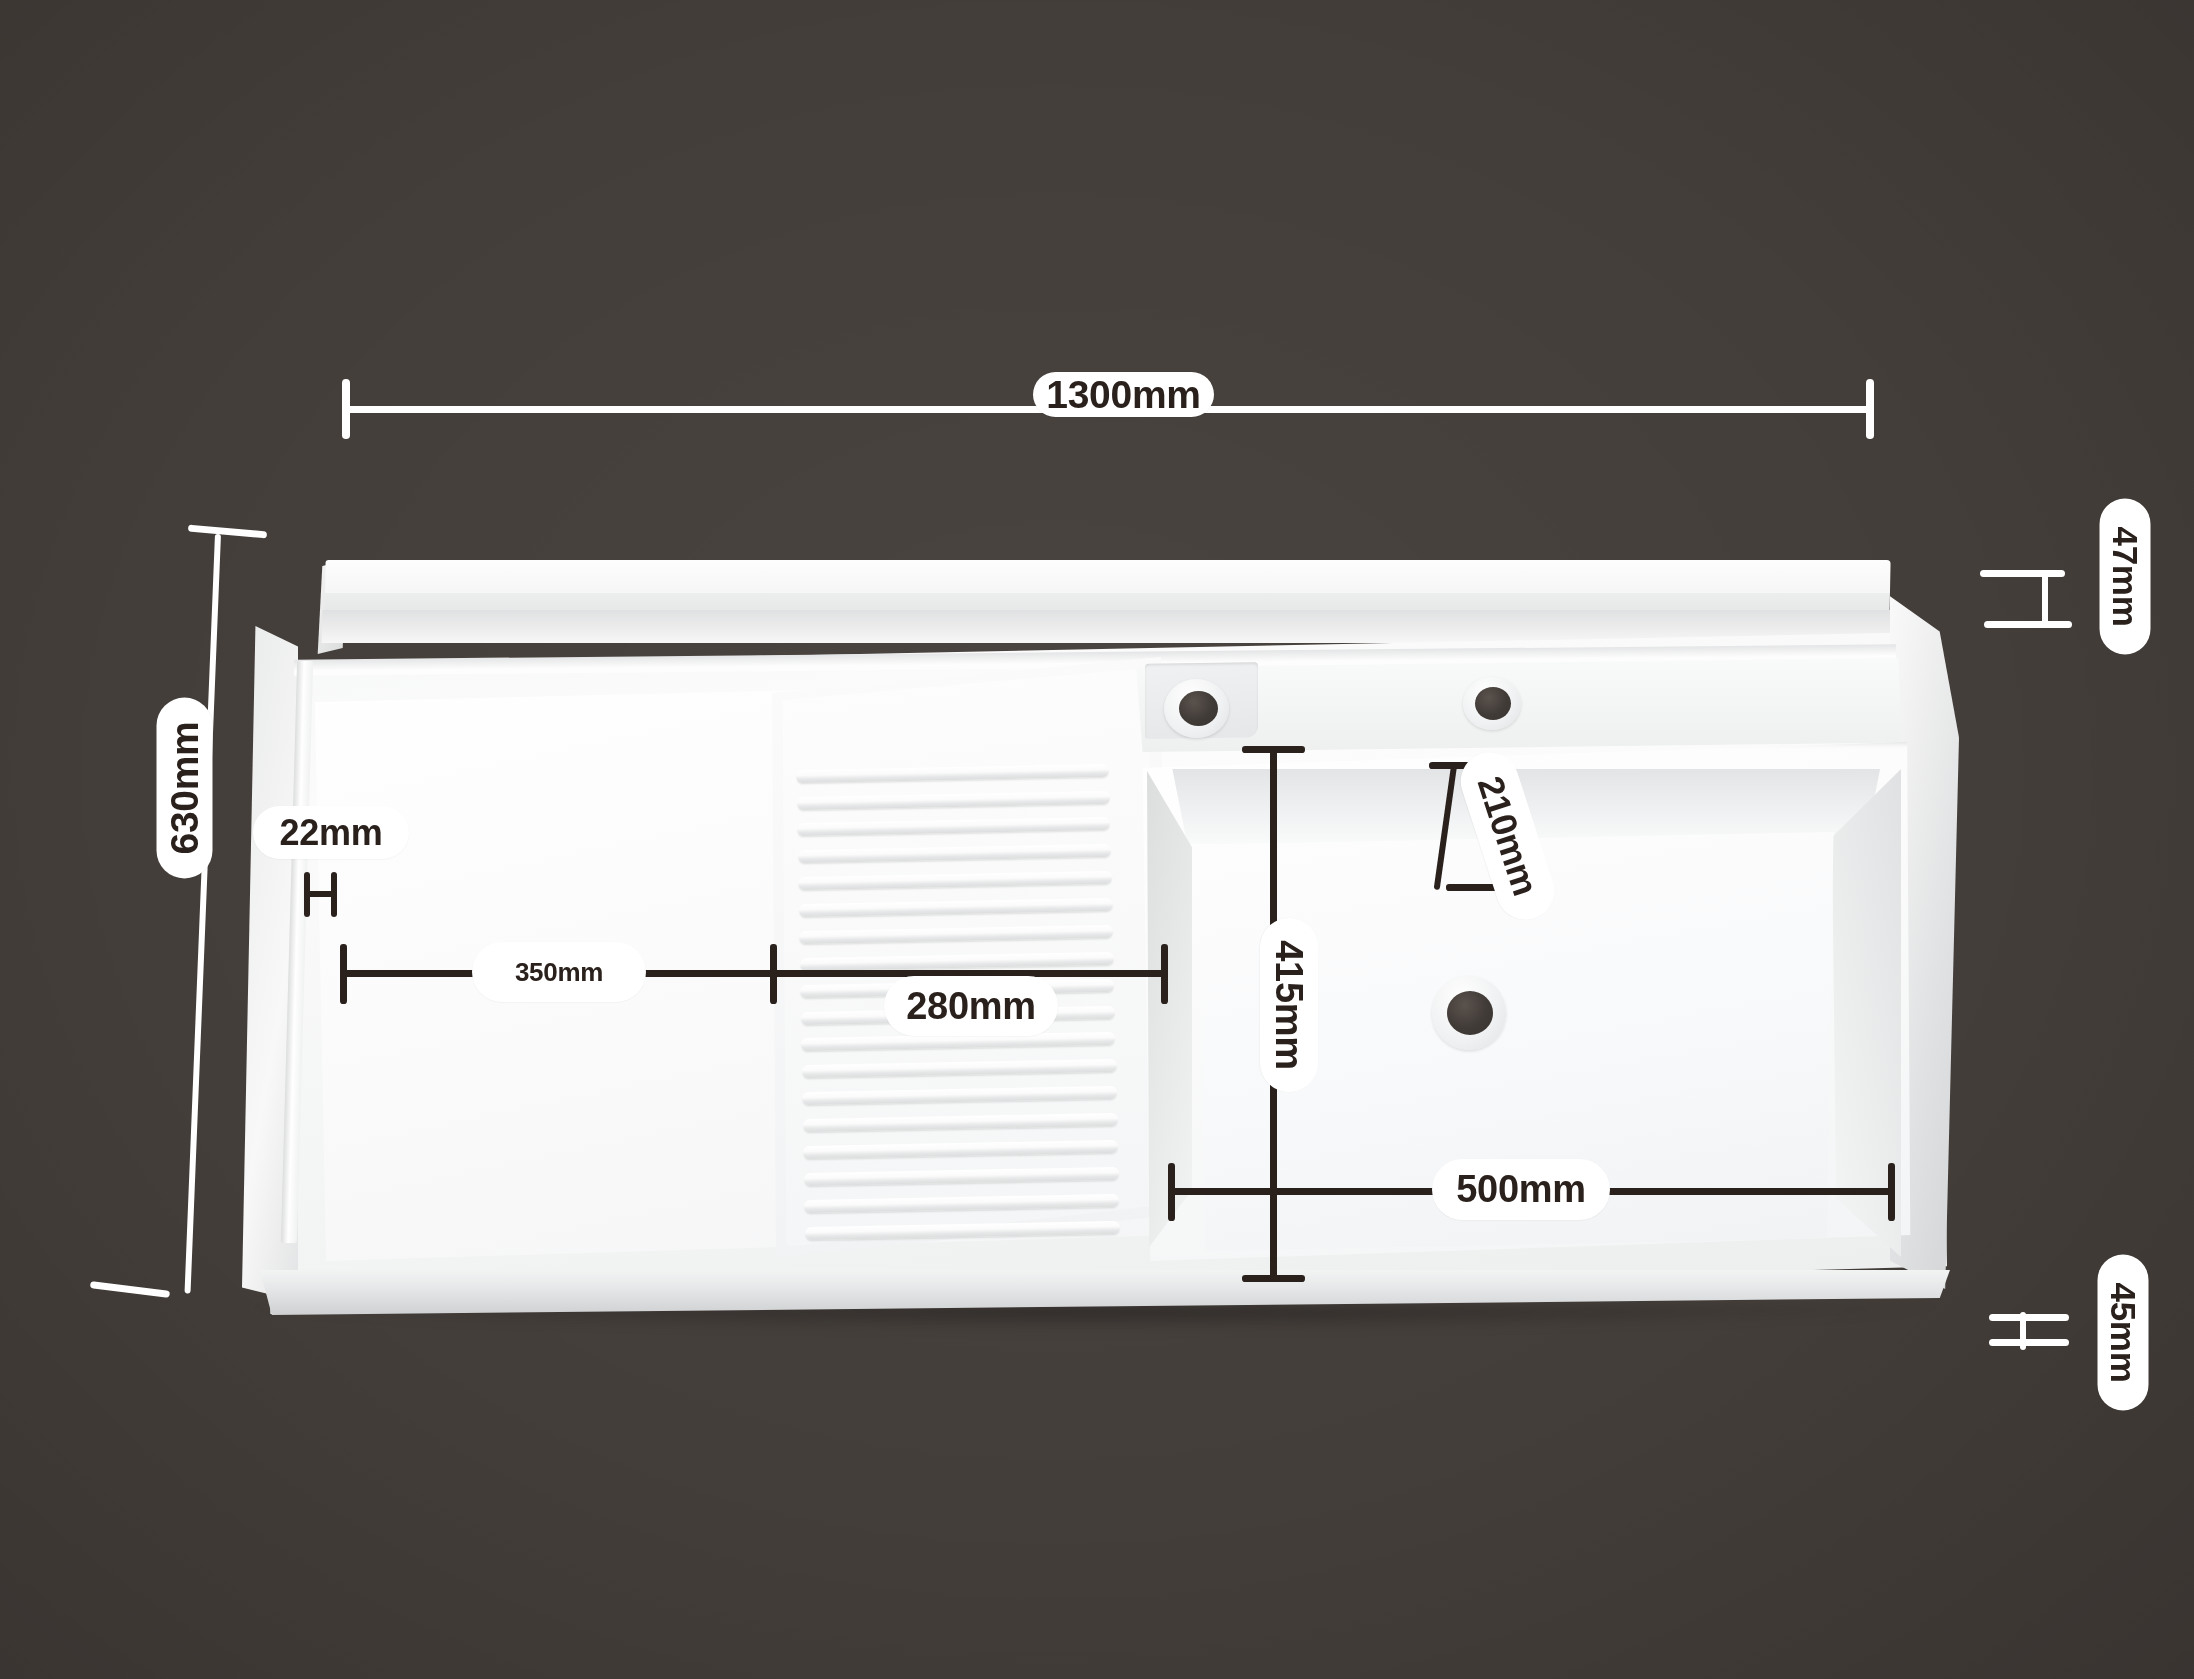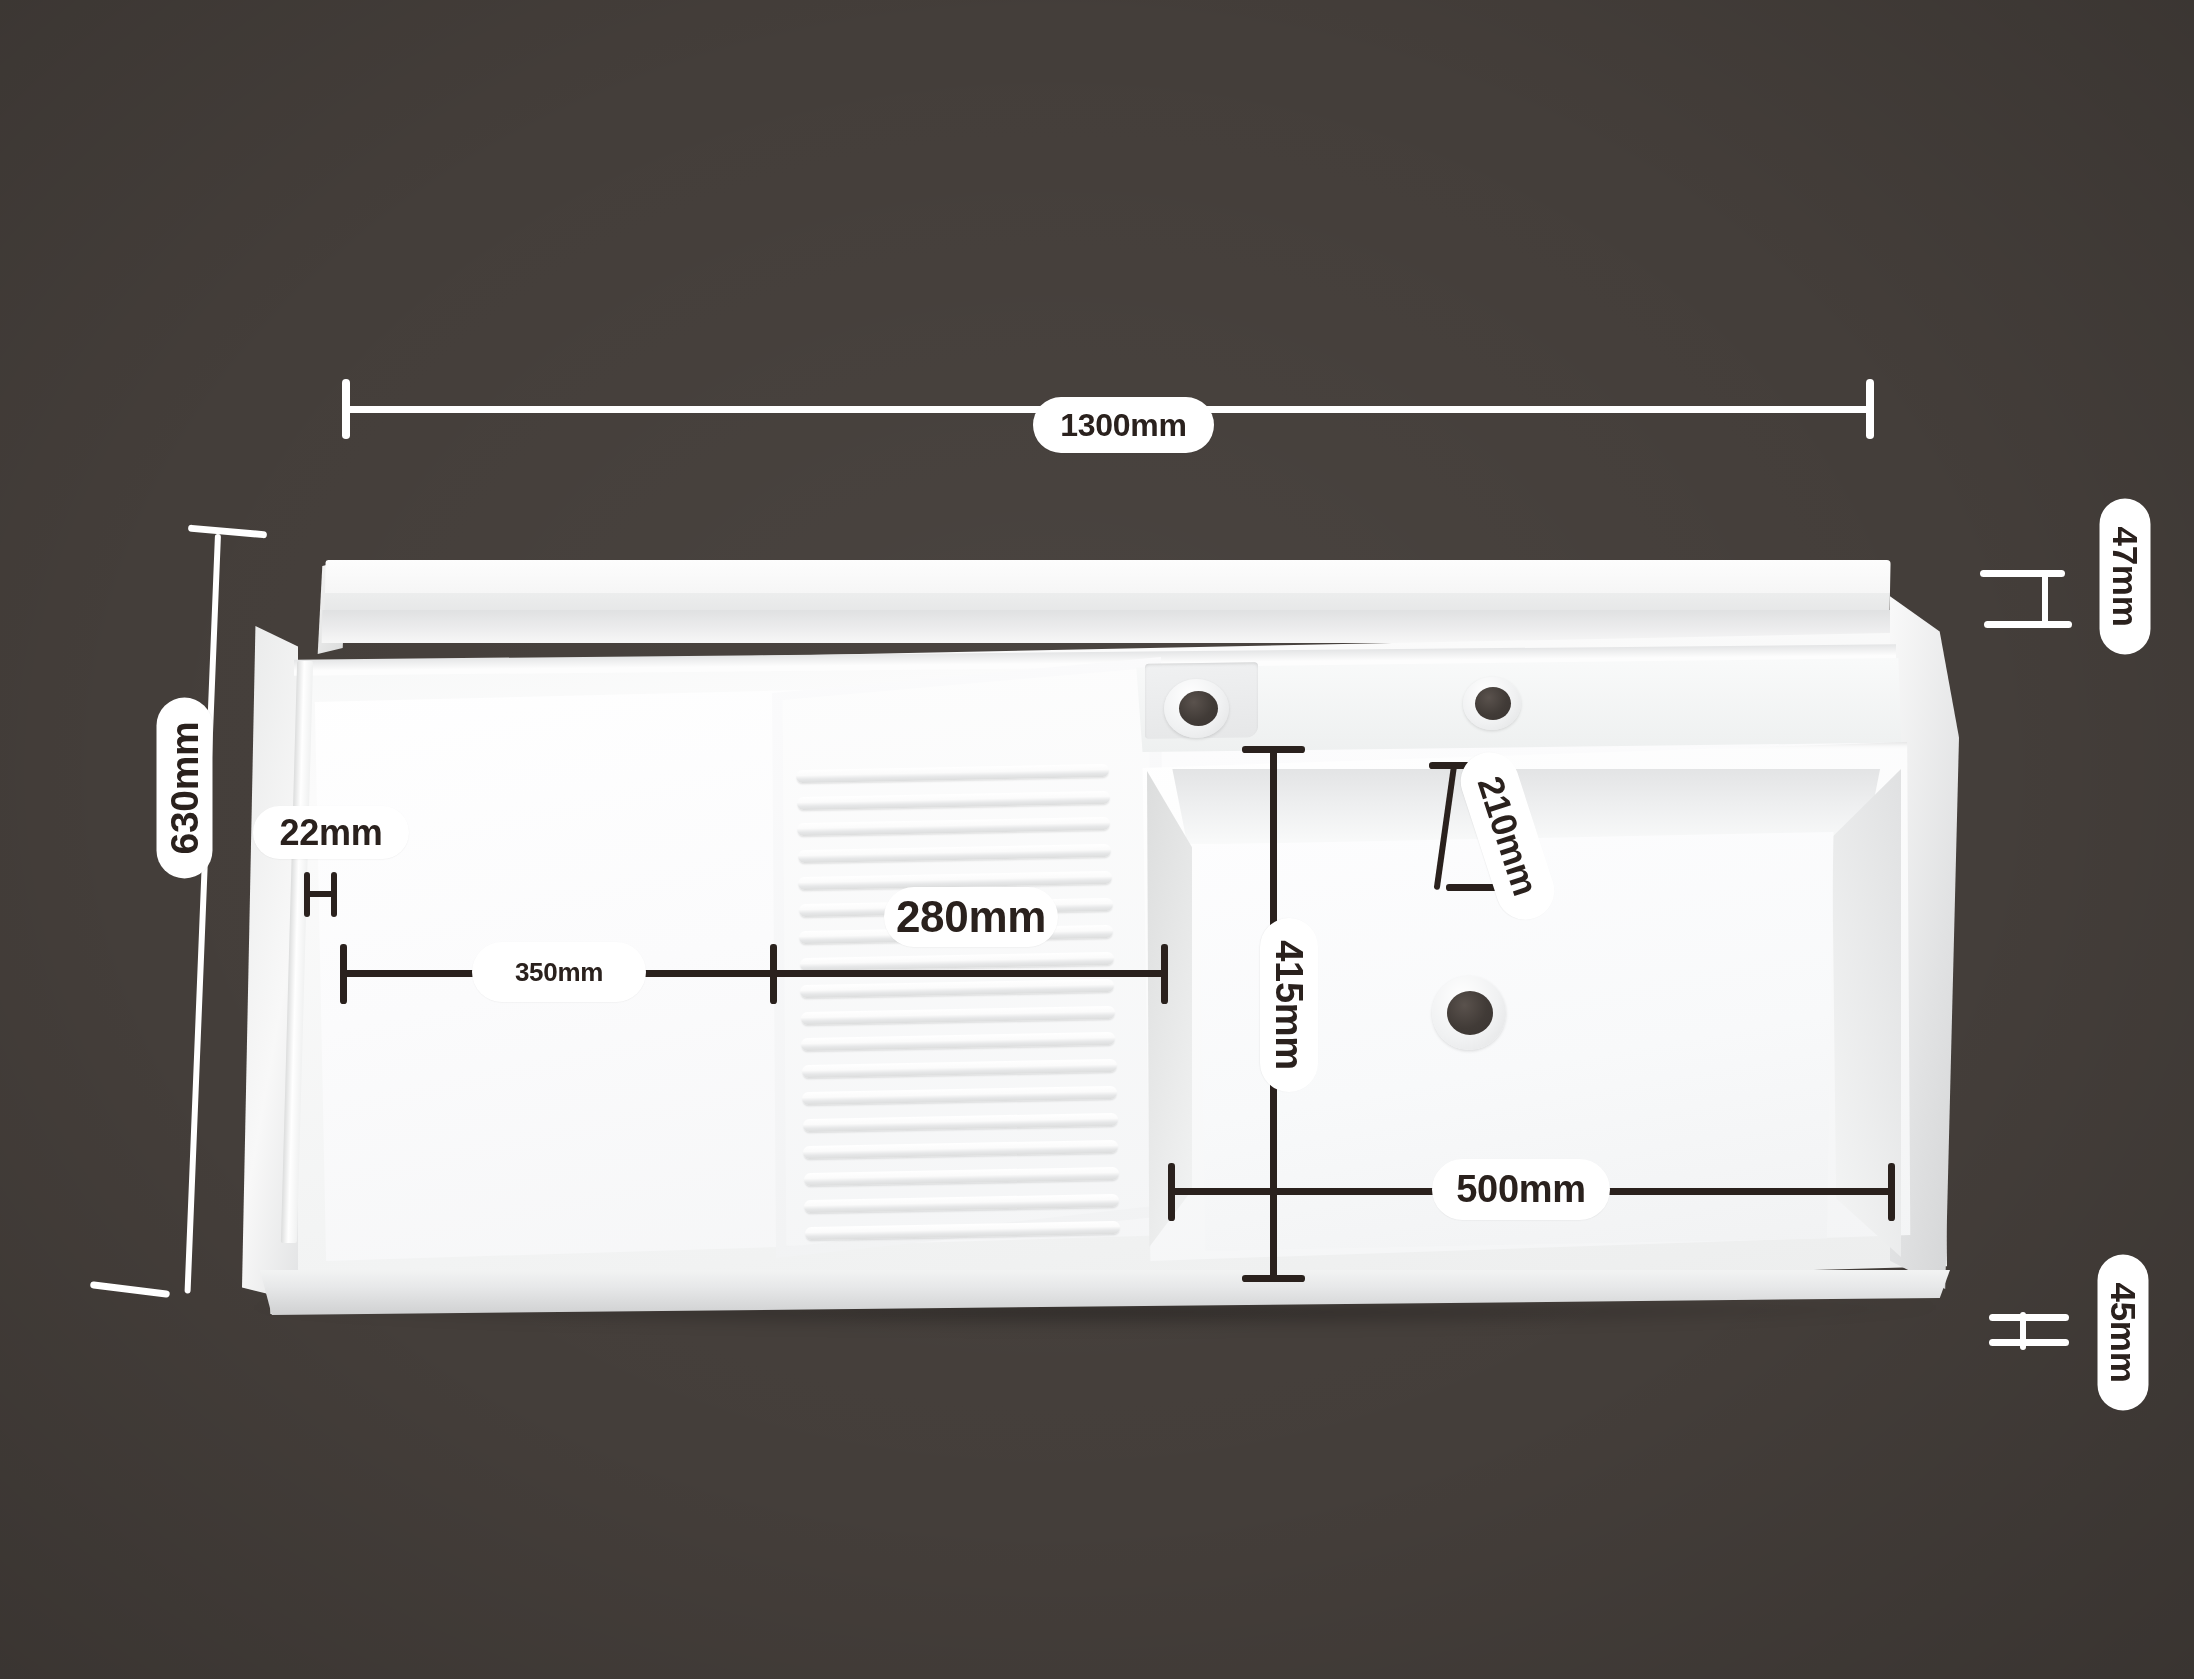--- a/index.html
+++ b/index.html
@@ -232,21 +232,21 @@
     <div class="hole" style="left:1475px;top:687px;width:36px;height:33px;"></div>
 
     <div class="hole-ring" style="left:1432px;top:976px;width:74px;height:74px;"></div>
     <div class="hole" style="left:1447px;top:991px;width:46px;height:44px;"></div>
   </div>
 
   <div>
     <div class="wline" style="left:345px;top:406px;width:1527px;height:6.9px;"></div>
     <div class="wline" style="left:342px;top:379px;width:8.1px;height:60px;"></div>
     <div class="wline" style="left:1866px;top:379px;width:8.1px;height:60px;"></div>
-    <div class="pill" style="left:1033px;top:397px;width:181px;height:56px;font-size:32px;">1300mm</div>
+    <div class="pill" style="left:1033px;top:372px;width:181px;height:45px;font-size:39px;">1300mm</div>
   </div>
 
   <div>
     <div class="wline" style="left:215px;top:534px;width:6.3px;height:760px;transform:rotate(2.3deg);transform-origin:top center;"></div>
     <div class="wline" style="left:188px;top:528px;width:79px;height:6.9px;transform:rotate(5deg);"></div>
     <div class="wline" style="left:90px;top:1286px;width:80px;height:6.9px;transform:rotate(7deg);"></div>
     <div class="pill" style="left:94px;top:760px;width:181px;height:56px;font-size:39px;transform:rotate(-90deg);">630mm</div>
   </div>
 
   <div>
@@ -259,21 +259,21 @@
   <div>
     <div class="dline" style="left:343px;top:970px;width:432px;height:6.9px;"></div>
     <div class="dline" style="left:340px;top:944px;width:6.9px;height:60px;"></div>
     <div class="dline" style="left:770px;top:944px;width:6.9px;height:60px;"></div>
     <div class="pill" style="left:472px;top:942px;width:174px;height:60px;font-size:26px;">350mm</div>
   </div>
 
   <div>
     <div class="dline" style="left:774px;top:970px;width:392px;height:6.9px;"></div>
     <div class="dline" style="left:1161px;top:944px;width:6.9px;height:60px;"></div>
-    <div class="pill" style="left:884px;top:887px;width:174px;height:60px;font-size:44px;">280mm</div>
+    <div class="pill" style="left:884px;top:976px;width:174px;height:60px;font-size:38px;">280mm</div>
   </div>
 
   <div>
     <div class="dline" style="left:1270px;top:749px;width:6.9px;height:533px;"></div>
     <div class="dline" style="left:1242px;top:746px;width:63px;height:6.9px;"></div>
     <div class="dline" style="left:1242px;top:1275px;width:63px;height:6.9px;"></div>
     <div class="pill" style="left:1202px;top:976px;width:174px;height:58px;font-size:38px;transform:rotate(90deg);">415mm</div>
   </div>
 
   <div>

